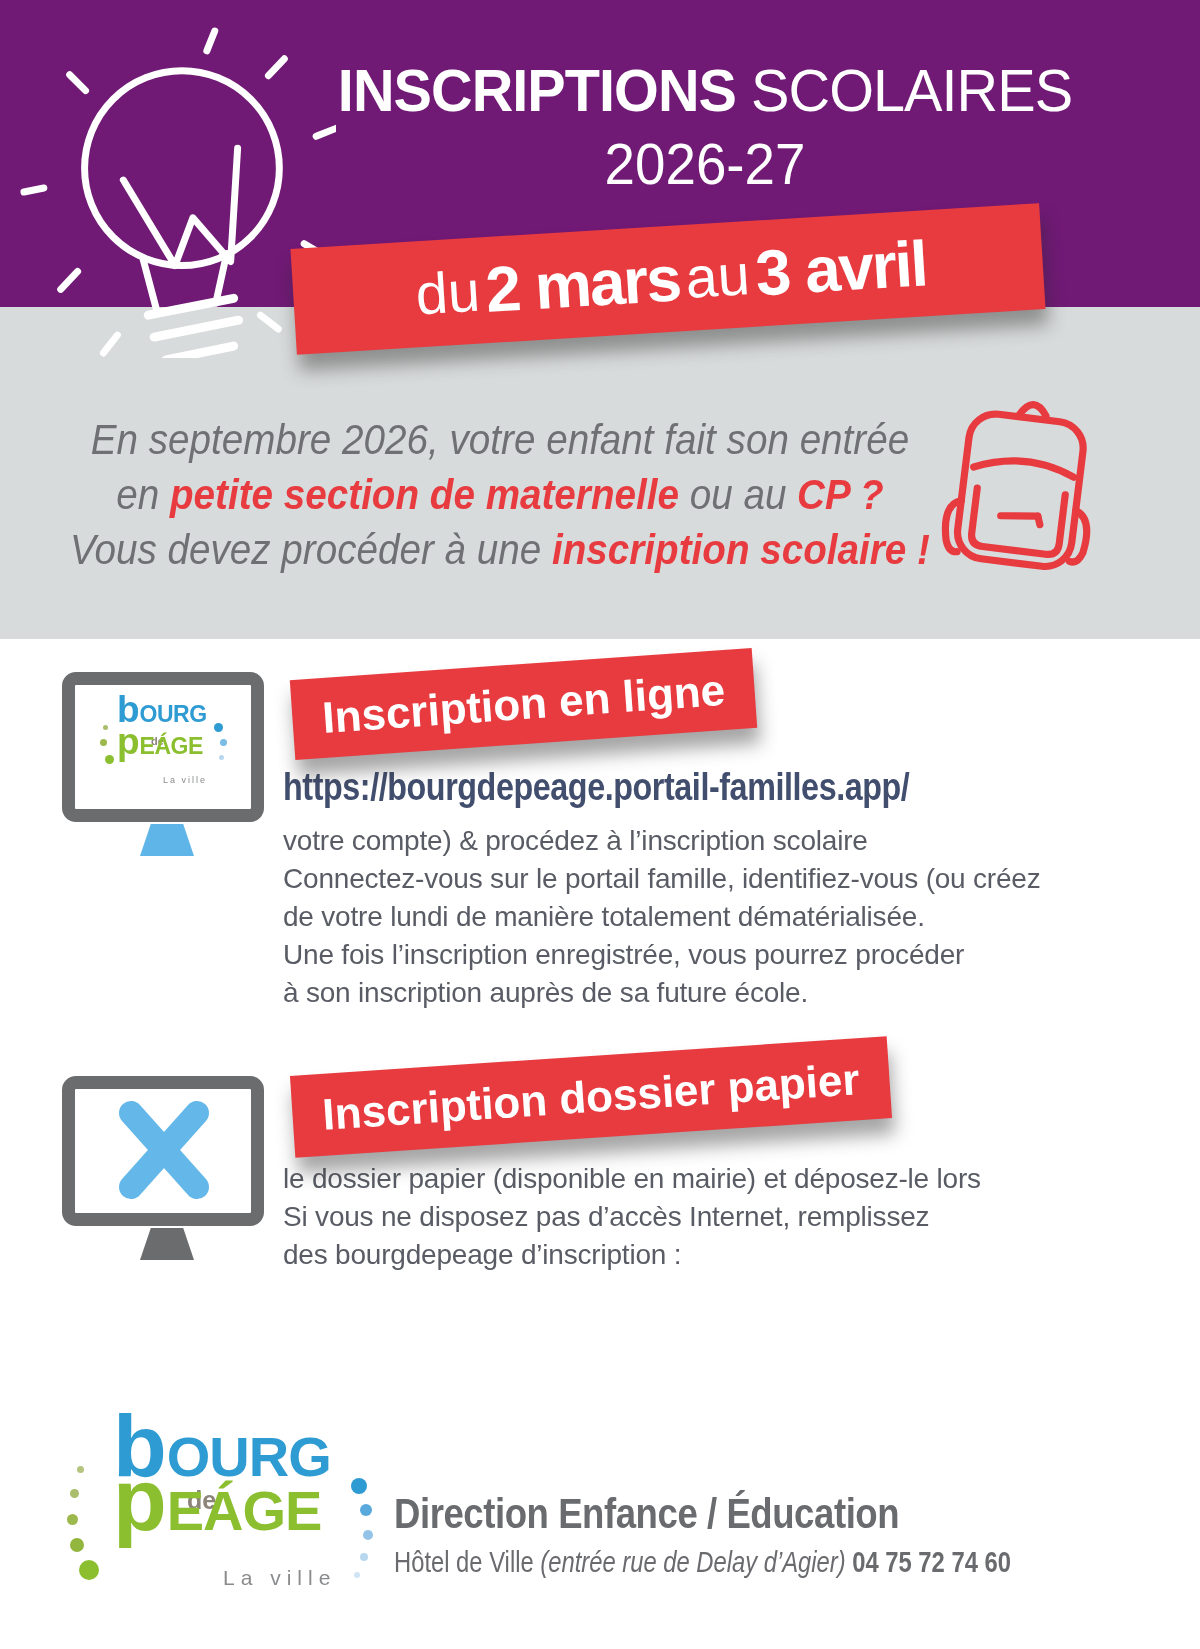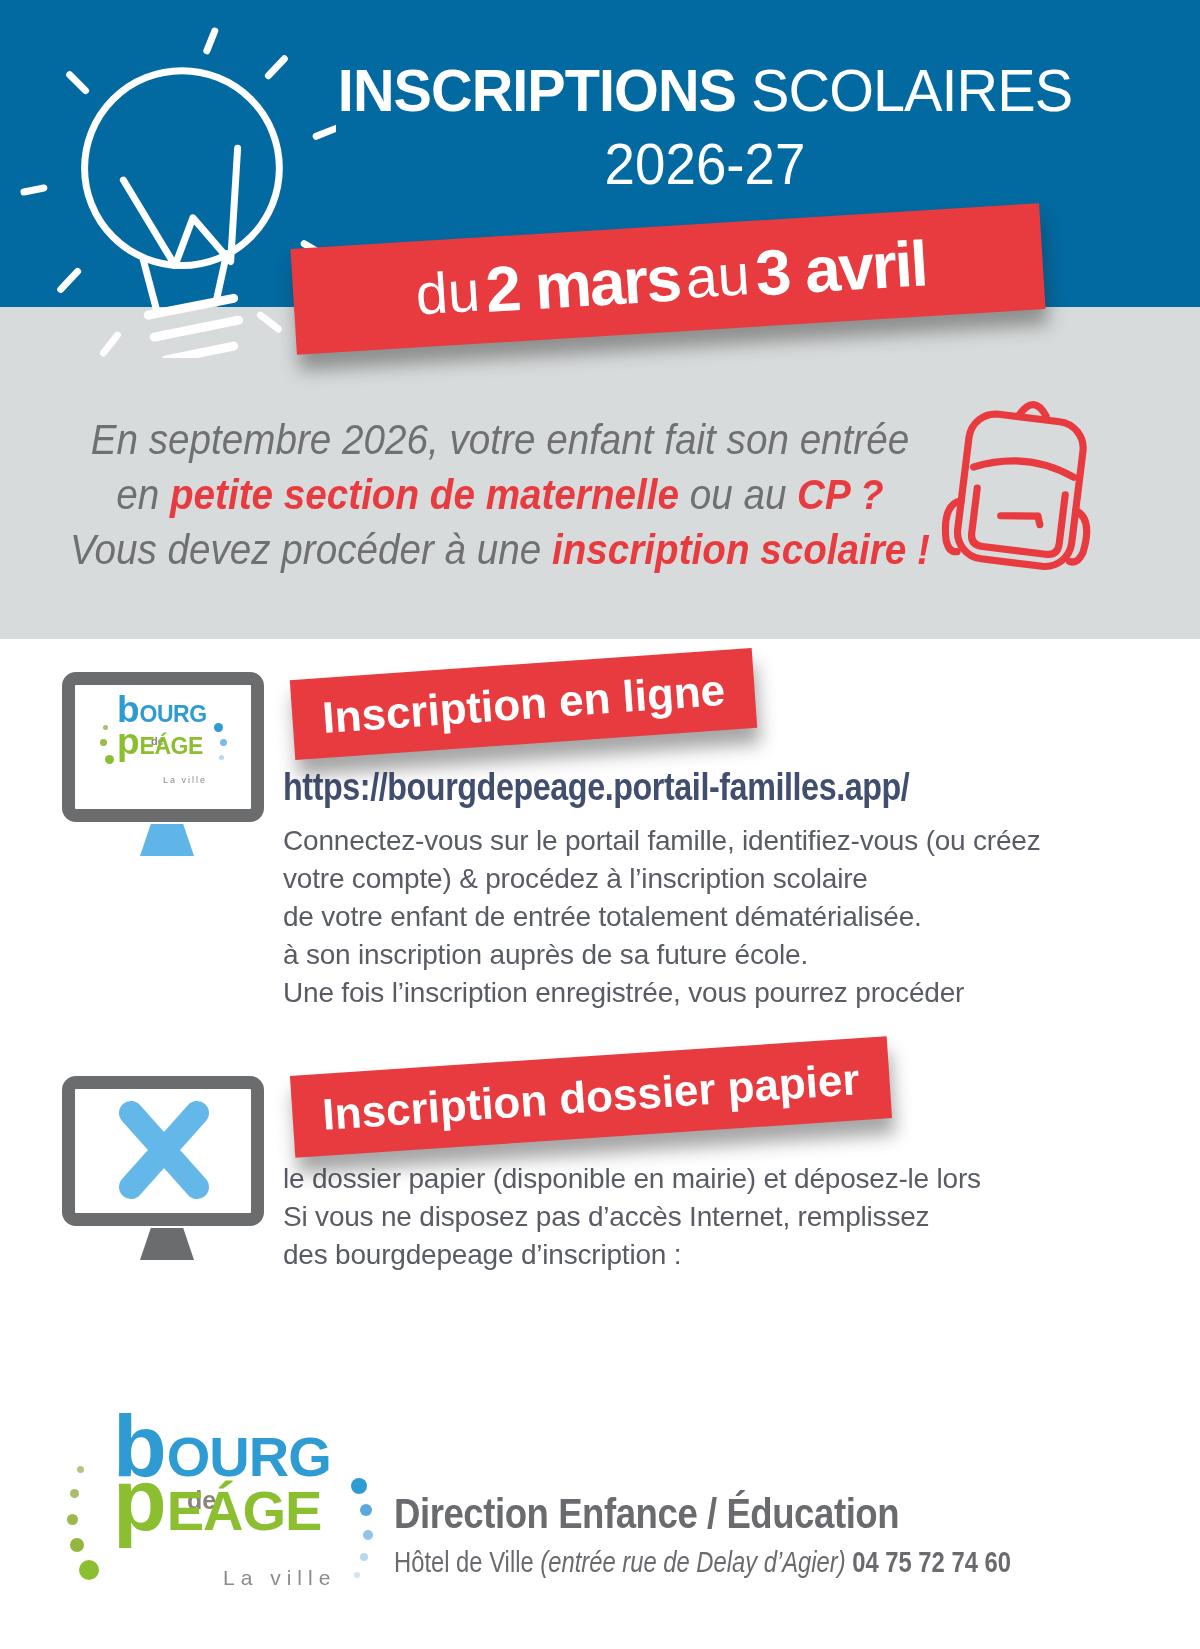--- a/index.html
+++ b/index.html
@@ -1,20 +1,20 @@
 <!DOCTYPE html>
 <html><head>
 <meta charset="utf-8">
 <style>
   html,body{margin:0;padding:0;background:#ffffff;}
   body{width:1200px;height:1649px;font-family:"Liberation Sans",sans-serif;}
   .page{position:relative;width:1200px;height:1649px;background:#ffffff;overflow:hidden;}
 
   
-  .header{position:absolute;left:0;top:0;width:1200px;height:307px;background:#0369a1;}
+  .header{position:absolute;left:0;top:0;width:1200px;height:307px;background:#701a75;}
   .bulb{position:absolute;left:18px;top:18px;width:318px;height:340px;z-index:5;}
   .title-block{position:absolute;left:320px;top:56px;width:770px;text-align:center;color:#ffffff;transform:scaleX(.96);}
   .title-line1{font-size:60px;letter-spacing:-1px;white-space:nowrap;}
   .t-strong{font-weight:700;}
   .t-light{font-weight:400;}
   .title-line2{font-size:57px;font-weight:400;margin-top:6px;letter-spacing:0;}
 
   
   .ribbon{position:absolute;background:#e73b40;color:#ffffff;display:flex;align-items:center;justify-content:center;z-index:6;box-shadow:2px 16px 18px rgba(40,40,40,.42);}
   .r1{left:293px;top:226px;width:750px;height:106px;transform:rotate(-3.5deg);font-size:64px;white-space:nowrap;}
@@ -160,25 +160,25 @@
     <div class="mstand stand-blue"></div>
   </div>
 
   <div class="ribbon r2">
       <span>Inscription en ligne</span>
     </div>
 
   <div class="url">https://bourgdepeage.portail-familles.app/</div>
 
   <div class="para p1">
+    <div>votre compte) &amp; procédez à l’inscription scolaire</div>
     <div>Connectez-vous sur le portail famille, identifiez-vous (ou créez</div>
-    <div>votre compte) &amp; procédez à l’inscription scolaire</div>
-    <div>de votre enfant de entrée totalement dématérialisée.</div>
+    <div>de votre lundi de manière totalement dématérialisée.</div>
+    <div>Une fois l’inscription enregistrée, vous pourrez procéder</div>
     <div>à son inscription auprès de sa future école.</div>
-    <div>Une fois l’inscription enregistrée, vous pourrez procéder</div>
   </div>
 
   <div class="monitor m2">
     <div class="mscreen">
       <svg class="xmark" viewBox="0 0 176 124">
         <g stroke="#63b7e9" stroke-width="24" stroke-linecap="round">
           <path d="M56 24 L122 98"></path>
           <path d="M122 24 L56 98"></path>
         </g>
       </svg>

